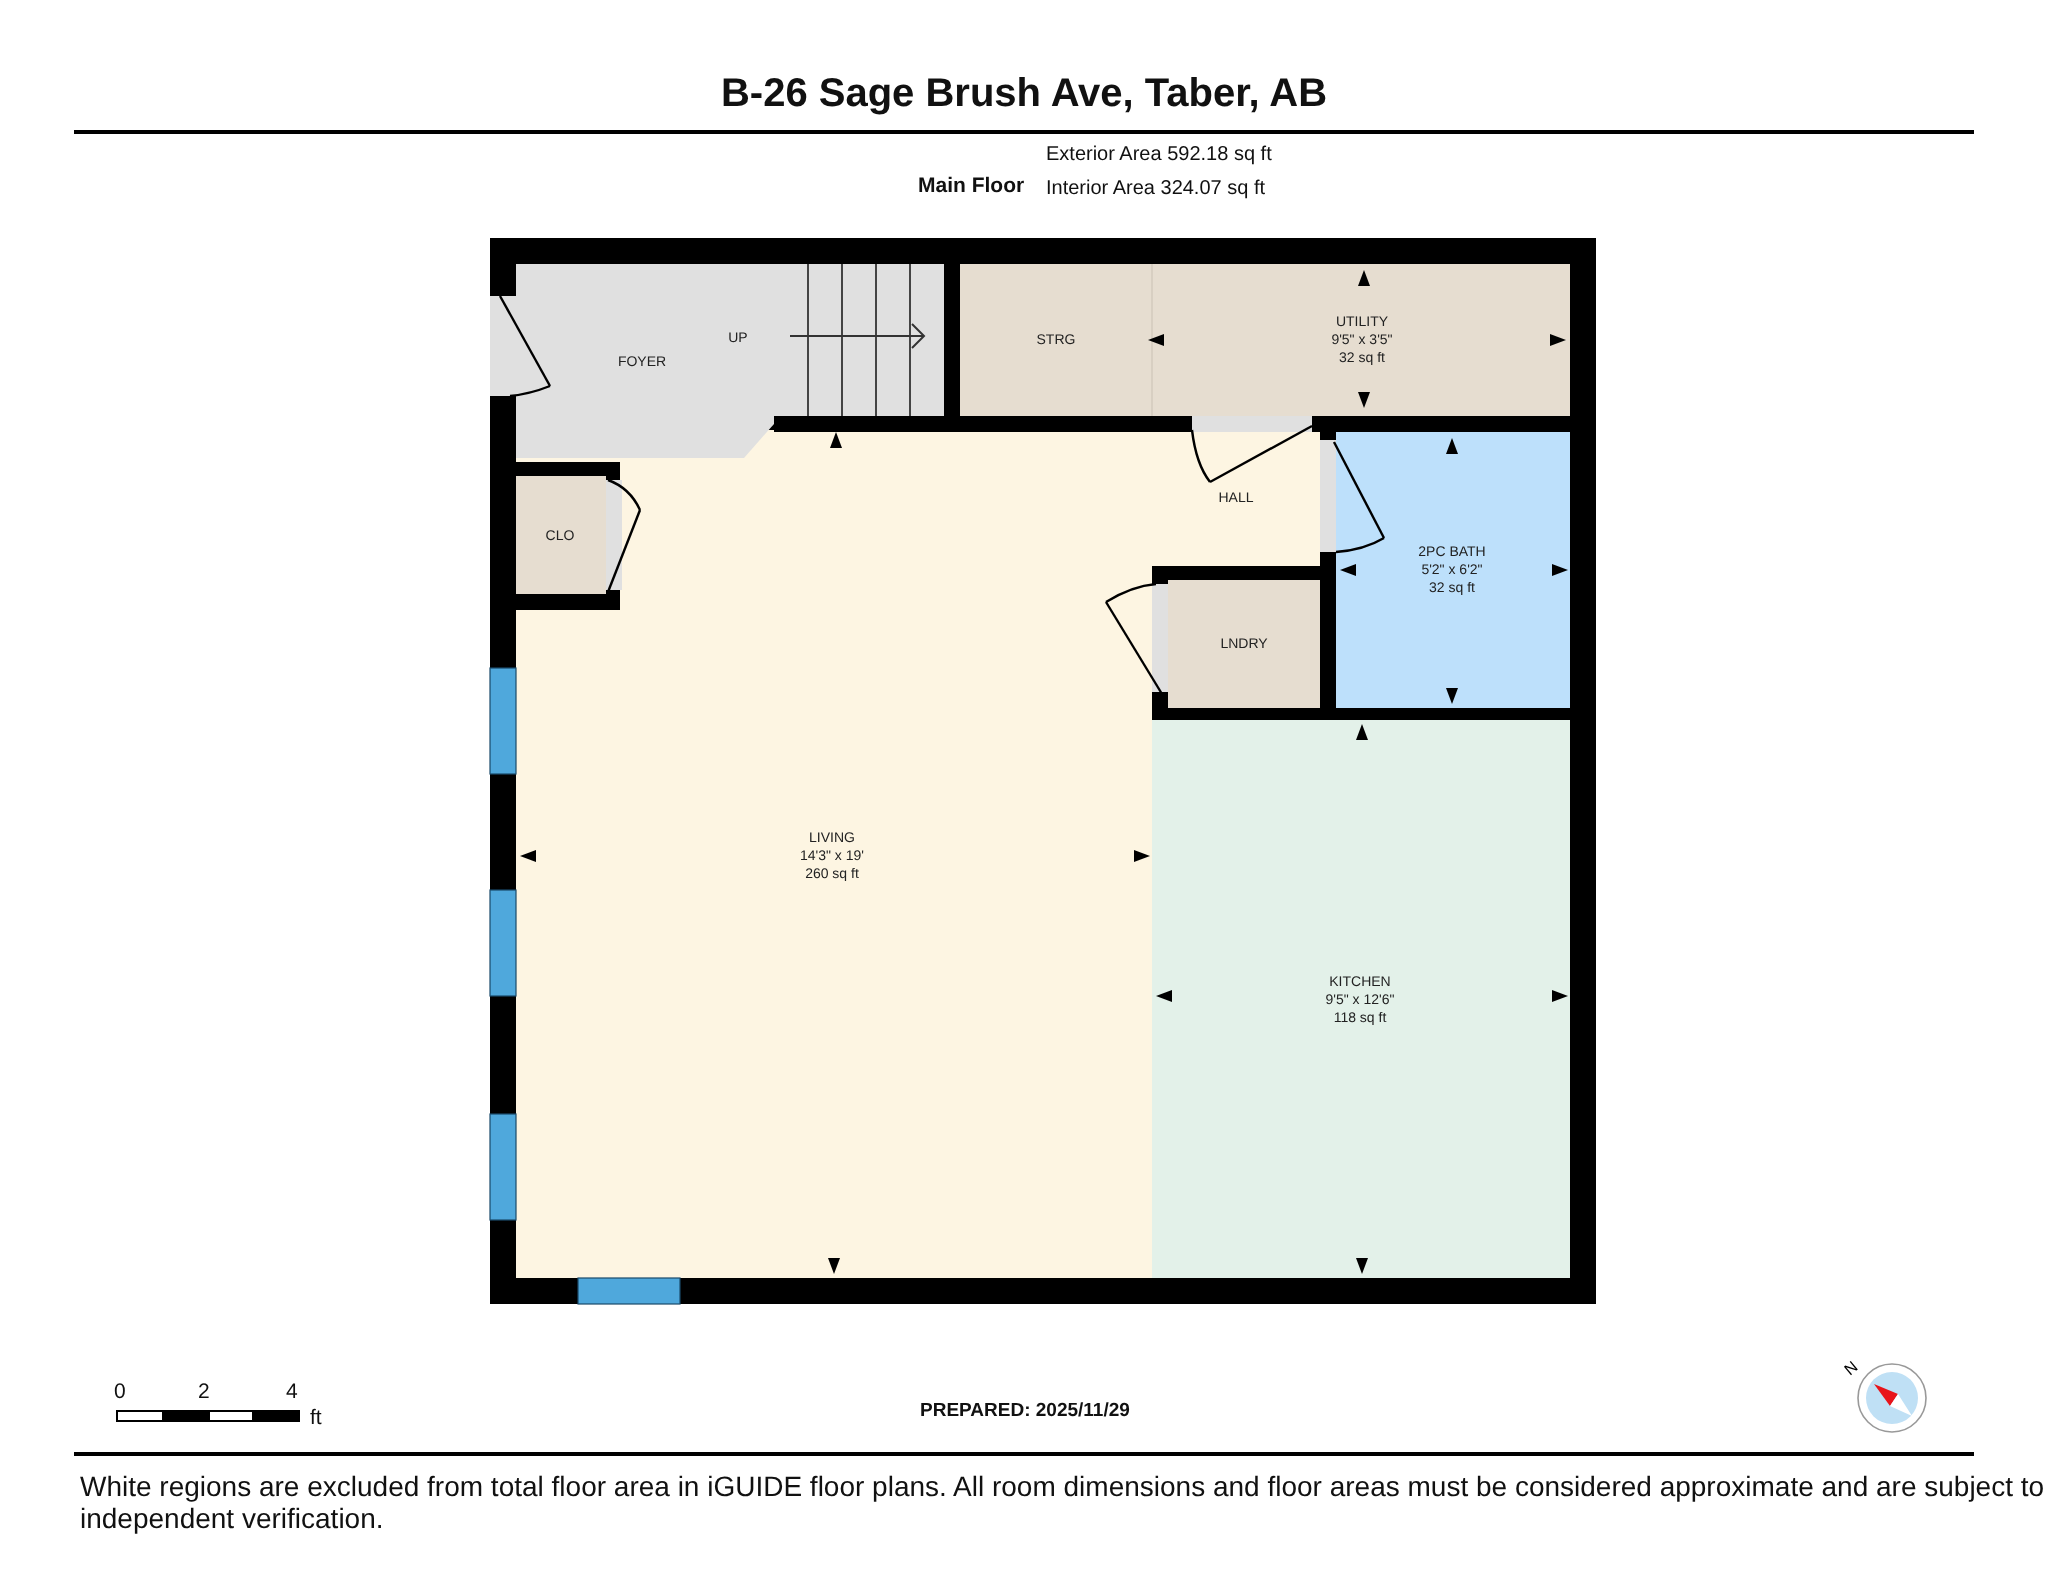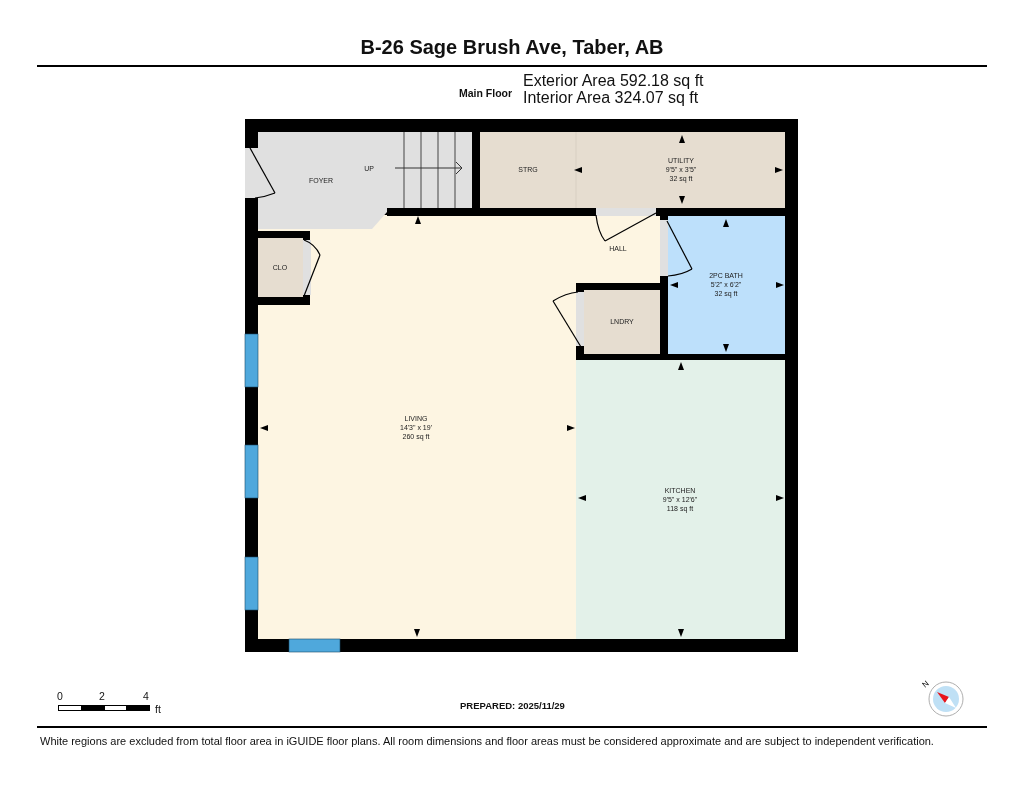--- a/index.html
+++ b/index.html
@@ -1,27 +1,27 @@
 <!DOCTYPE html>
 <html><head>
 <meta charset="utf-8">
 <style>
   html, body { margin:0; padding:0; background:#fff; }
   body { width:1024px; height:791px; position:relative; overflow:hidden; font-family:"Liberation Sans", sans-serif; color:#111; }
   .title { position:absolute; left:0; width:1024px; top:36px; text-align:center; font-size:20px; font-weight:bold; }
   .hr { position:absolute; left:37px; width:950px; height:2px; background:#000; }
   .floor-label { position:absolute; left:459px; top:72px; font-size:10.5px; font-weight:bold;margin-top:15px; }
-  .area-line { position:absolute; left:523px; font-size:16px; }
+  .area-line { position:absolute; left:523px; font-size:10px; }
   .plan { position:absolute; left:0; top:0; }
   .rl { font-family:"Liberation Sans", sans-serif; fill:#222; font-size:7px; text-anchor:middle; }
   .scale { position:absolute; left:57px; top:690px; }
   .scale .tick { position:absolute; top:0; font-size:10.5px; }
   .scale-bar { position:absolute; top:15px; height:4px; border:1px solid #000; }
   .prepared { position:absolute; left:460px; top:700px; font-size:9.5px;font-weight:bold; }
-  .disclaimer { position:absolute; left:40px; top:735px; font-size:11px; }
+  .disclaimer { position:absolute; left:40px; top:735px; font-size:14px; }
   .compass { position:absolute; left:918px; top:678px; }
 </style>
 </head>
 <body>
 
 <div class="title">B-26 Sage Brush Ave, Taber, AB</div>
 <div class="hr" style="top:65px;"></div>
 
 <div class="floor-label">Main Floor</div>
 <div class="area-line" style="top:72px;">Exterior Area 592.18 sq ft</div>

